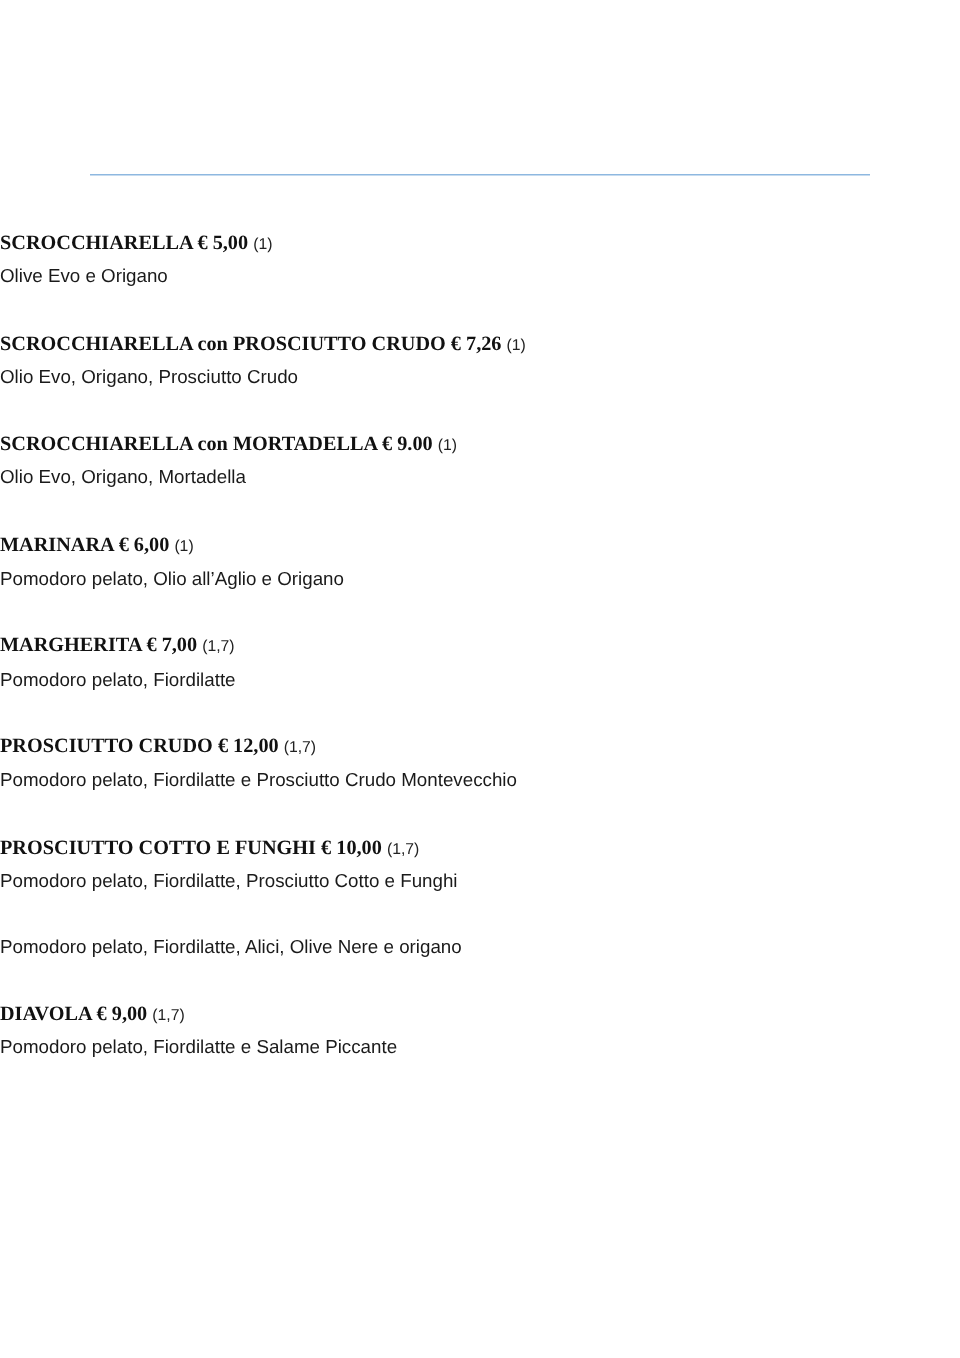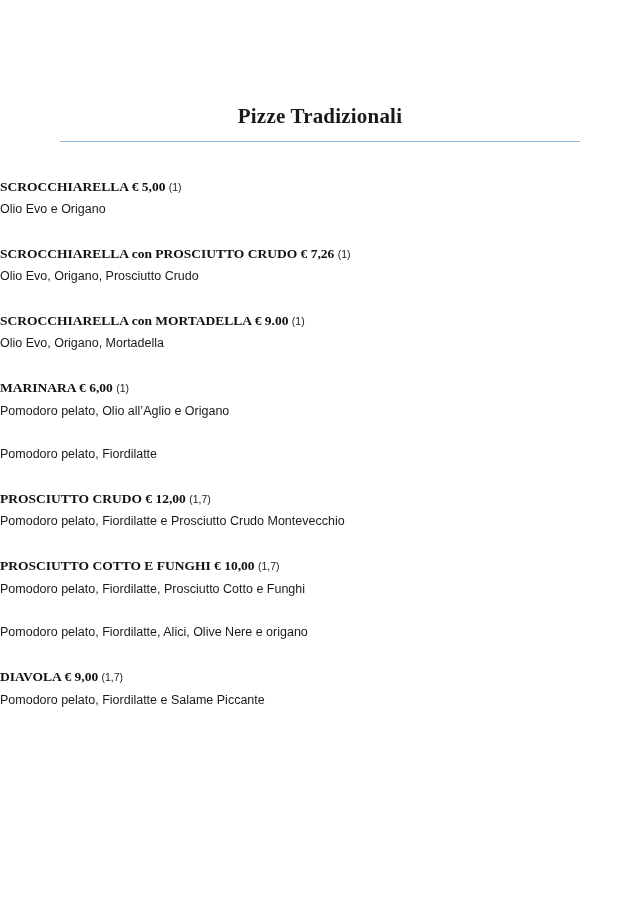--- a/index.html
+++ b/index.html
@@ -68,32 +68,31 @@
     margin-top: 5px;
     line-height: 1.35;
   }
 </style>
 </head>
 <body>
 
 <div class="page">
 
   <div class="title-block">
-    <h1 class="menu-title">Pizze Tradizionali</h1>
     <div class="title-rule"></div>
   </div>
 
   <div class="items">
 
     <div class="item">
       <div class="item-name">
         <span>SCROCCHIARELLA  € 5,00</span>
         <span class="allergens">(1)</span>
       </div>
-      <div class="item-desc">Olio Evo e Origano</div>
+      <div class="item-desc">Olive Evo e Origano</div>
     </div>
 
     <div class="item">
       <div class="item-name">
         <span>SCROCCHIARELLA con PROSCIUTTO CRUDO  € 7,26</span>
         <span class="allergens">(1)</span>
       </div>
       <div class="item-desc">Olio Evo, Origano, Prosciutto Crudo</div>
     </div>
 
@@ -107,20 +106,24 @@
 
     <div class="item">
       <div class="item-name">
         <span>MARINARA € 6,00</span>
         <span class="allergens">(1)</span>
       </div>
       <div class="item-desc">Pomodoro pelato, Olio all’Aglio e Origano</div>
     </div>
 
     <div class="item">
+      <div class="item-name">
+        <span>MARGHERITA € 7,00</span>
+        <span class="allergens">(1,7)</span>
+      </div>
       <div class="item-desc">Pomodoro pelato, Fiordilatte</div>
     </div>
 
     <div class="item">
       <div class="item-name">
         <span>PROSCIUTTO CRUDO € 12,00</span>
         <span class="allergens">(1,7)</span>
       </div>
       <div class="item-desc">Pomodoro pelato, Fiordilatte e Prosciutto Crudo Montevecchio</div>
     </div>

